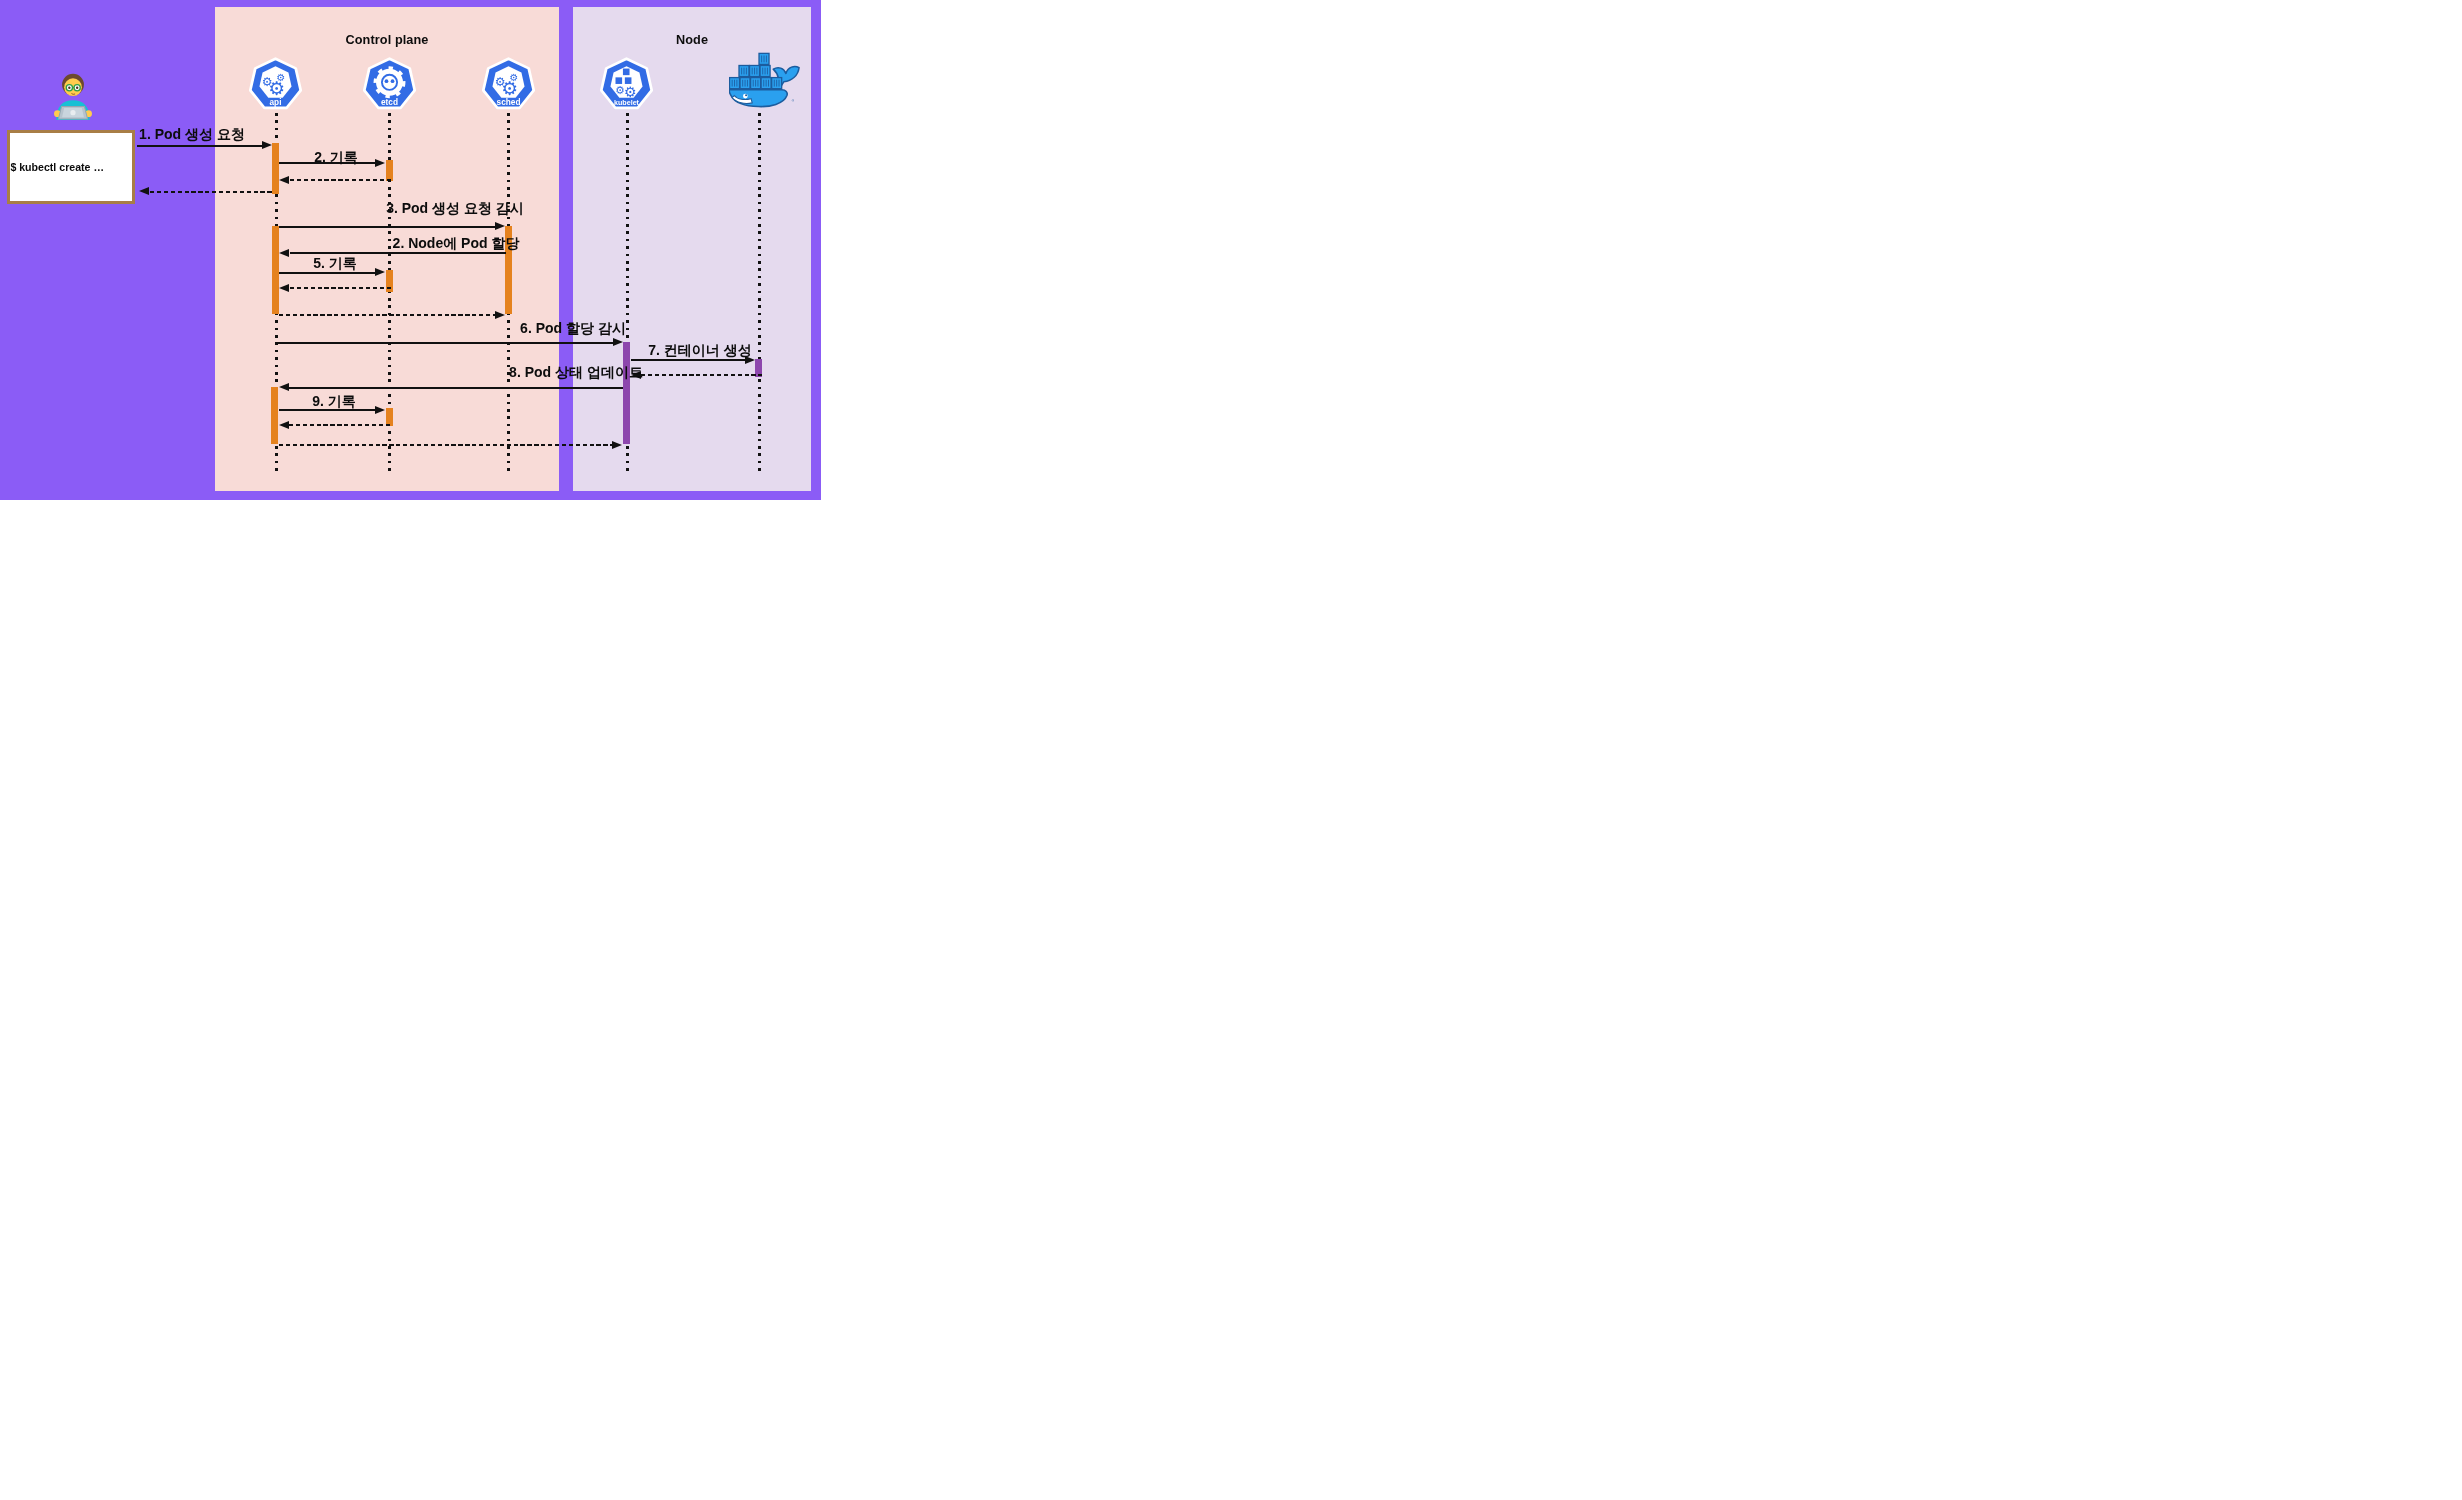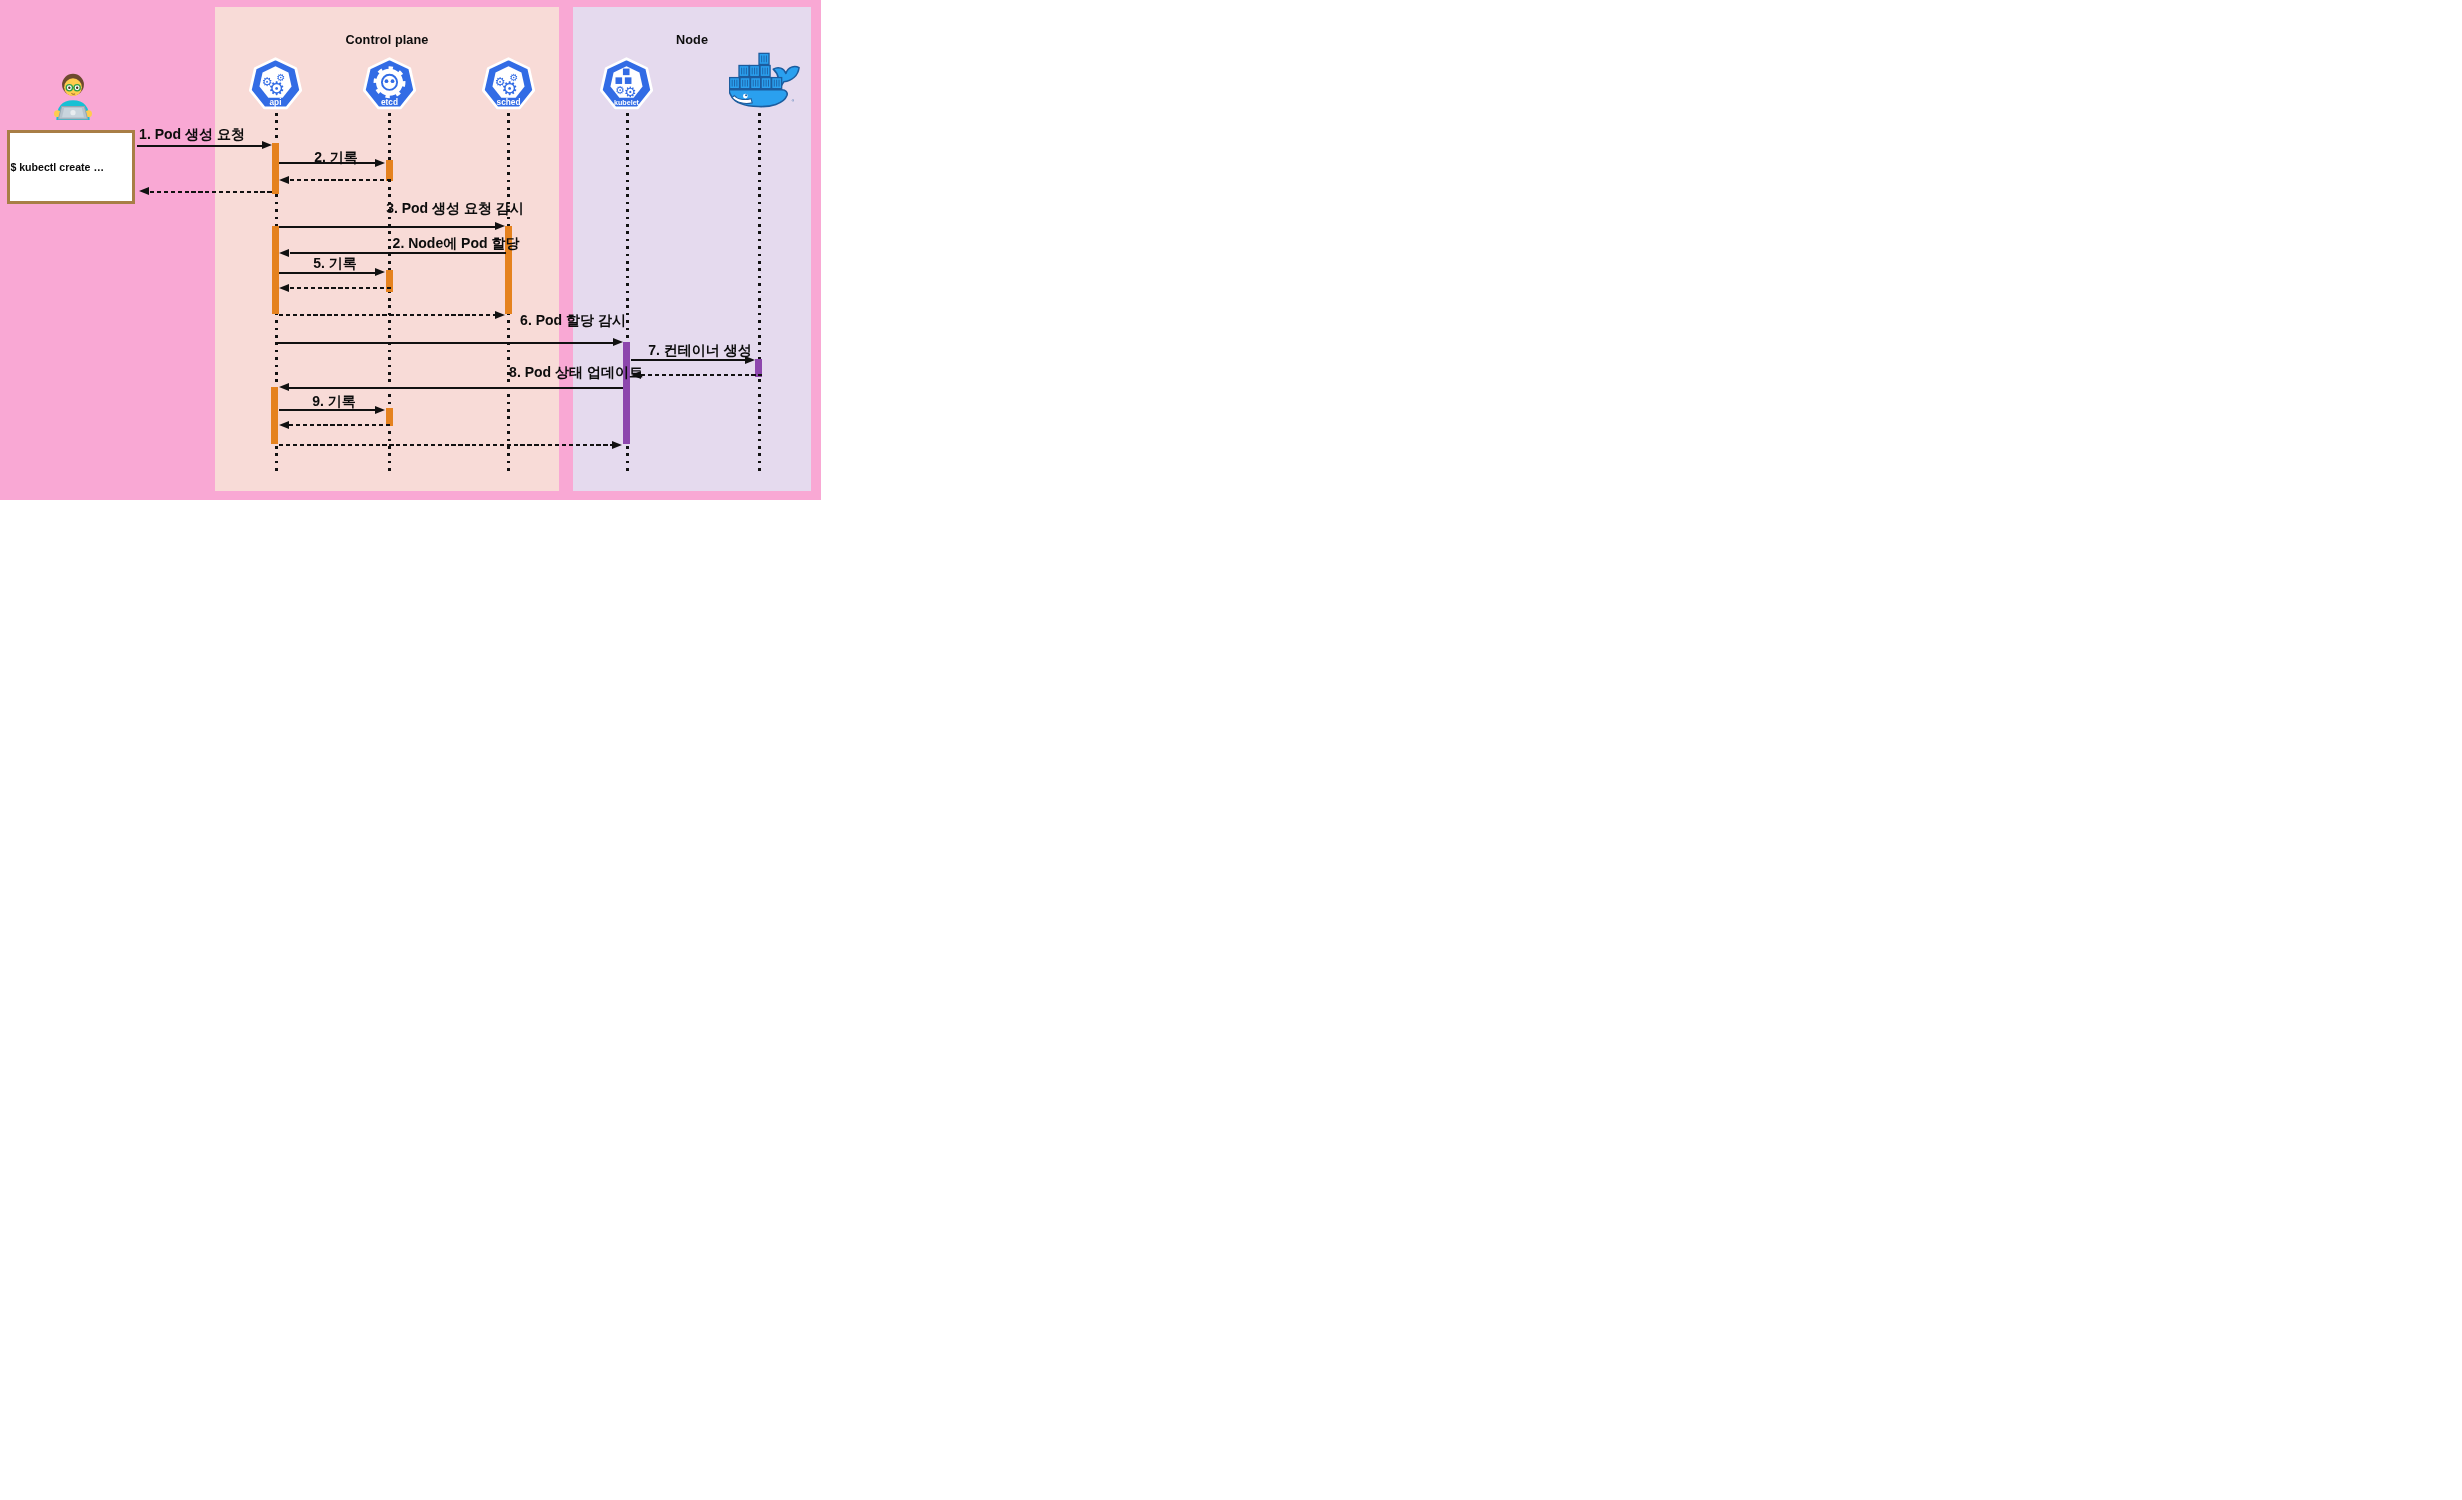--- a/index.html
+++ b/index.html
@@ -1,17 +1,17 @@
 <!DOCTYPE html>
 <html style="font-size:8.5px"><head>
 <meta charset="utf-8">
 <style>
   html,body{margin:0;padding:0;background:#ffffff;}
   body{font-family:"Liberation Sans","DejaVu Sans",sans-serif;}
-  #canvas{position:relative;width:821px;height:500px;background:#f9a8d4;overflow:hidden;}
+  #canvas{position:relative;width:821px;height:500px;background:#8b5cf6;overflow:hidden;}
   .region{position:absolute;top:7.4px;height:484px;}
   .region-title{position:absolute;top:25.4px;left:0;width:100%;text-align:center;
     font-size:12.7px;font-weight:bold;color:#0c0c0c;letter-spacing:0.1px;}
   .icon-wrap{position:absolute;top:57px;width:55px;height:55px;}
   .whale-wrap{position:absolute;top:50px;width:79px;height:61px;}
   .person-wrap{position:absolute;left:47px;top:69px;width:52px;height:52px;}
   .terminal-box{position:absolute;left:7.4px;top:130px;width:122px;height:68px;
     background:#ffffff;border:3.2px solid #a87e46;display:flex;align-items:center;}
   .terminal-text{font-size:10.6px;font-weight:bold;color:#0c0c0c;}
   .lifeline{position:absolute;width:2.6px;top:113px;height:359px;
@@ -191,20 +191,20 @@
       <div class="ahead right" style="left: 375px; top: 406px;"></div>
       <div class="aline dashed" style="left: 289px; top: 424px; width: 103px;"></div>
       <div class="ahead left" style="left: 279px; top: 421px;"></div>
       <div class="aline dashed" style="left: 279px; top: 444px; width: 334px;"></div>
       <div class="ahead right" style="left: 612px; top: 441px;"></div>
       <div class="msg-label" style="left: 192px; top: 126px;">1. Pod 생성 요청</div>
       <div class="msg-label" style="left: 336px; top: 149px;">2. 기록</div>
       <div class="msg-label" style="left: 455px; top: 200px;">3. Pod 생성 요청 감시</div>
       <div class="msg-label" style="left: 456px; top: 235px;">2. Node에 Pod 할당</div>
       <div class="msg-label" style="left: 335px; top: 255px;">5. 기록</div>
-      <div class="msg-label" style="left: 573px; top: 312px;">6. Pod 할당 감시</div>
+      <div class="msg-label" style="left: 573px; top: 320px;">6. Pod 할당 감시</div>
       <div class="msg-label" style="left: 700px; top: 342px;">7. 컨테이너 생성</div>
       <div class="msg-label" style="left: 576px; top: 364px;">8. Pod 상태 업데이트</div>
       <div class="msg-label" style="left: 334px; top: 393px;">9. 기록</div>
     </div>
 
 </div>
 
 
 </body></html>

